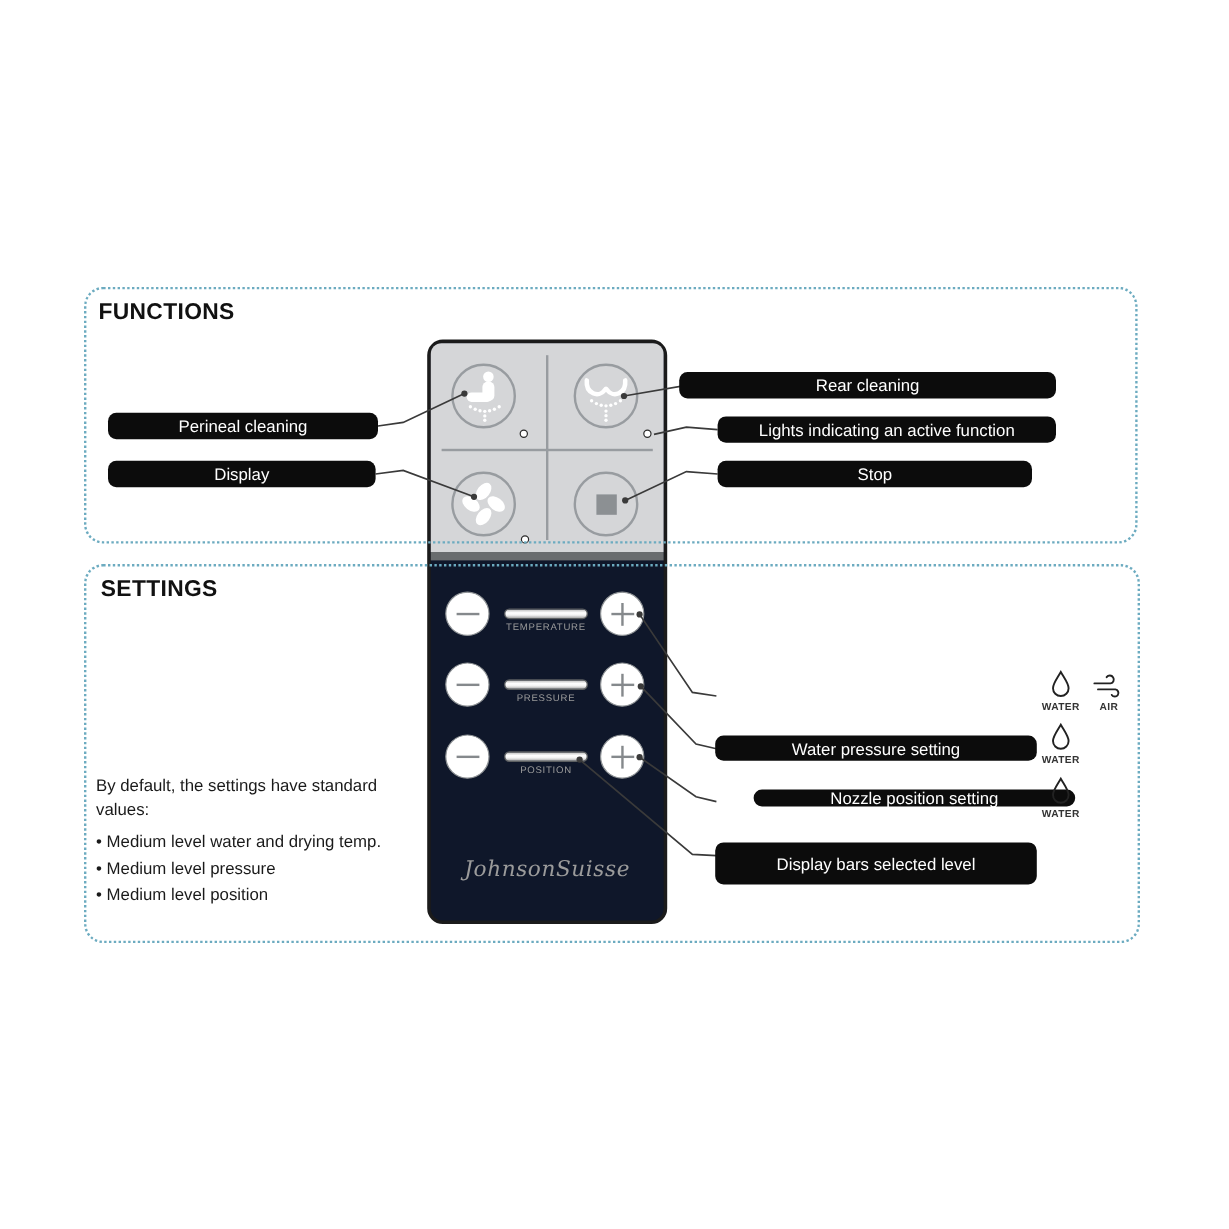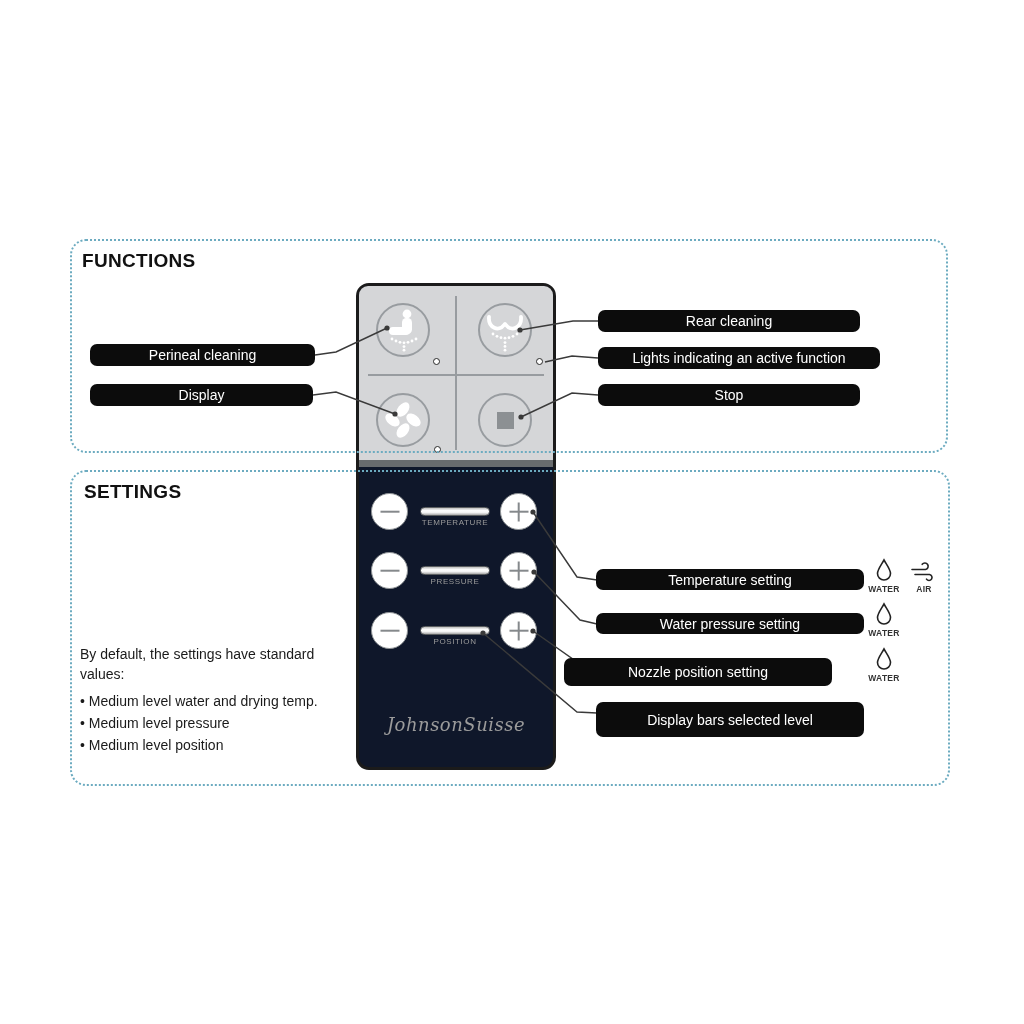--- a/index.html
+++ b/index.html
@@ -58,26 +58,26 @@
   .section-title{position:absolute;font-size:19px;font-weight:700;color:#111;z-index:5;letter-spacing:.3px;}
   .title-functions{left:82px;top:250px;}
   .title-settings{left:84px;top:481px;}
 
   
   .pill{position:absolute;height:22px;background:var(--pill-bg);color:var(--pill-text);
     border-radius:7px;display:flex;align-items:center;justify-content:center;
     font-size:14px;z-index:5;white-space:nowrap;}
   .pill-perineal{left:90px;top:344px;width:225px;}
   .pill-drying{left:90px;top:384px;width:223px;}
-  .pill-rear{left:598px;top:310px;width:262px;}
+  .pill-rear{left:566px;top:310px;width:314px;}
   .pill-lights{left:598px;top:347px;width:282px;}
   .pill-stop{left:598px;top:384px;width:262px;}
   .pill-temp{left:596px;top:569px;width:268px;height:21px;}
   .pill-pressure{left:596px;top:613px;width:268px;height:21px;}
-  .pill-nozzle{left:564px;top:658px;width:268px;height:28px;}
+  .pill-nozzle{left:628px;top:658px;width:268px;height:14px;}
   .pill-display{left:596px;top:702px;width:268px;height:35px;}
 
   
   .lines{position:absolute;left:0;top:0;z-index:4;pointer-events:none;}
   .lines polyline{fill:none;stroke:var(--line);stroke-width:1.4;}
   .lines circle{fill:var(--line);}
 
   
   .media-icon{position:absolute;z-index:5;}
   .media-label{position:absolute;z-index:5;font-size:8.5px;font-weight:700;color:#333;
@@ -241,21 +241,20 @@
         <polyline points="483,633 577,712 597,713"></polyline>
         <circle cx="483" cy="633" r="2.6"></circle>
       </g>
   </svg>
 
   <div class="pill pill-perineal">Perineal cleaning</div>
   <div class="pill pill-drying">Display</div>
   <div class="pill pill-rear">Rear cleaning</div>
   <div class="pill pill-lights">Lights indicating an active function</div>
   <div class="pill pill-stop">Stop</div>
-  <div class="pill pill-temp">Temperature setting</div>
   <div class="pill pill-pressure">Water pressure setting</div>
   <div class="pill pill-nozzle">Nozzle position setting</div>
   <div class="pill pill-display">Display bars selected level</div>
 
   <svg class="media-icon mi-water-temp" width="20" height="24" viewBox="0 0 20 24">
     <path d="M10 2 C7.5 6.5 3.5 11.5 3.5 15.5 a6.5 6.5 0 0 0 13 0 C16.5 11.5 12.5 6.5 10 2 Z" fill="none" stroke="#222" stroke-width="1.6"></path>
   </svg>
   <div class="media-label ml-water-temp">WATER</div>
 
   <svg class="media-icon mi-air-temp" width="28" height="21" viewBox="0 0 28 21">

